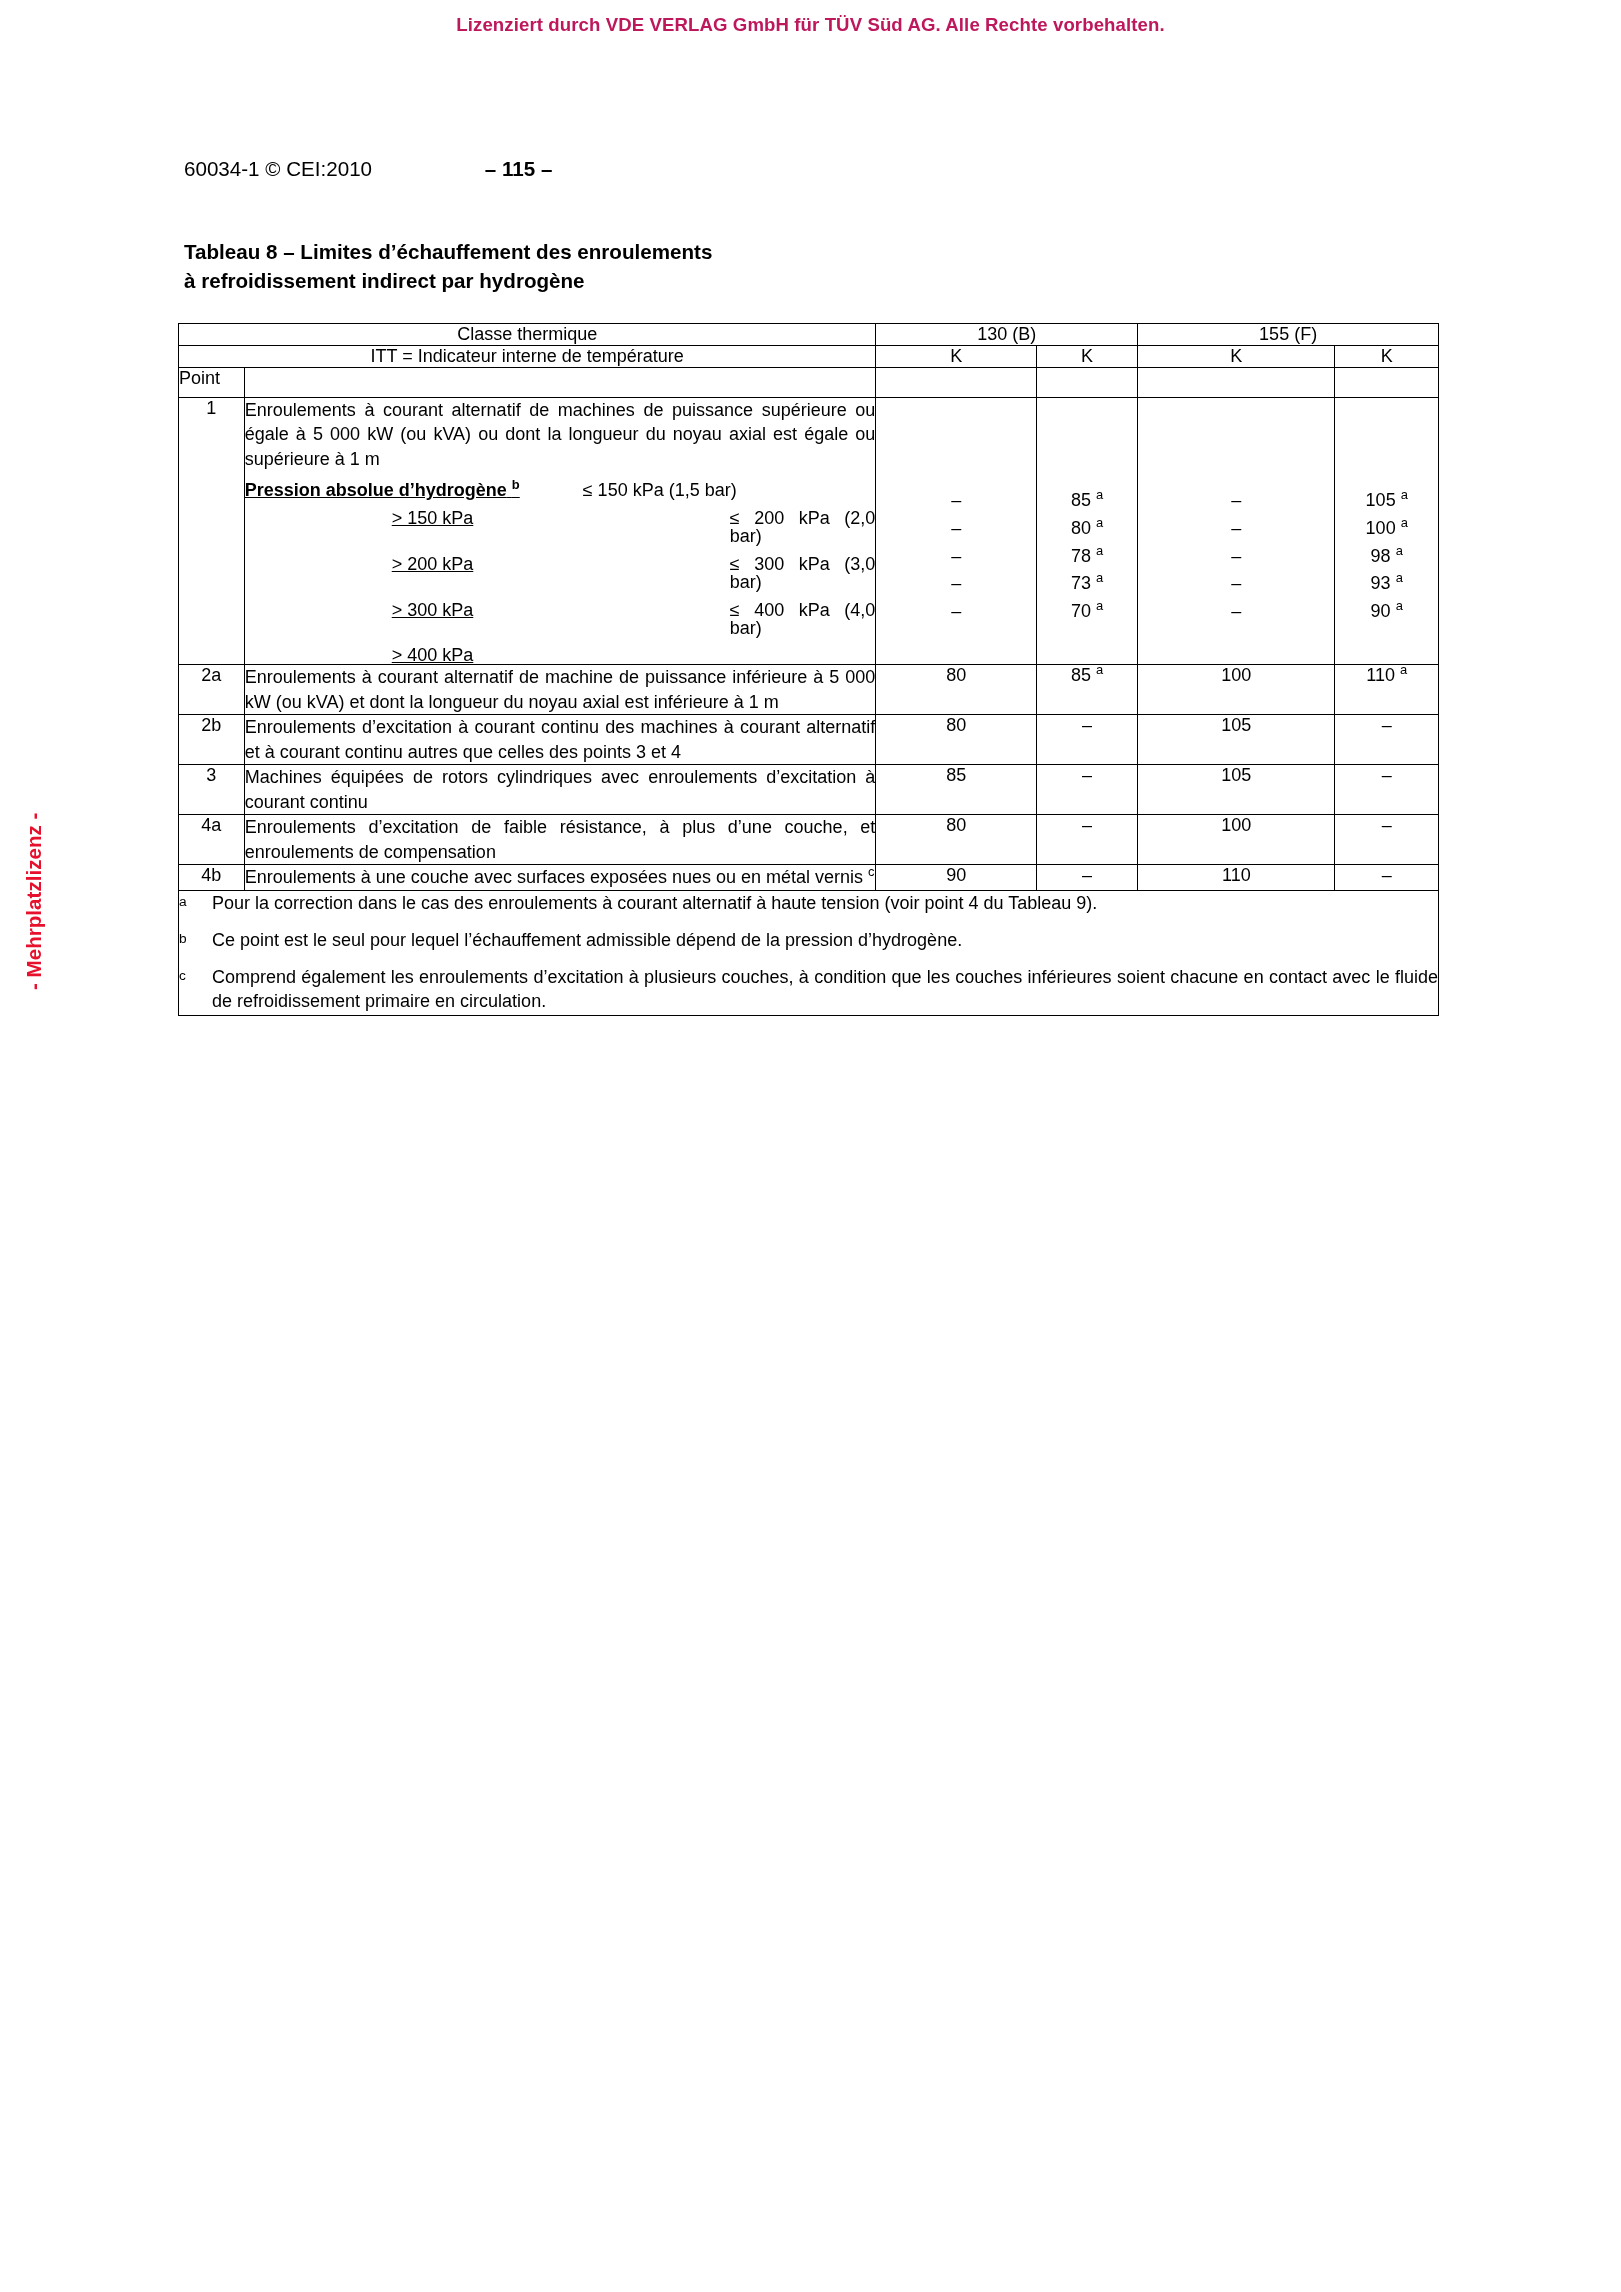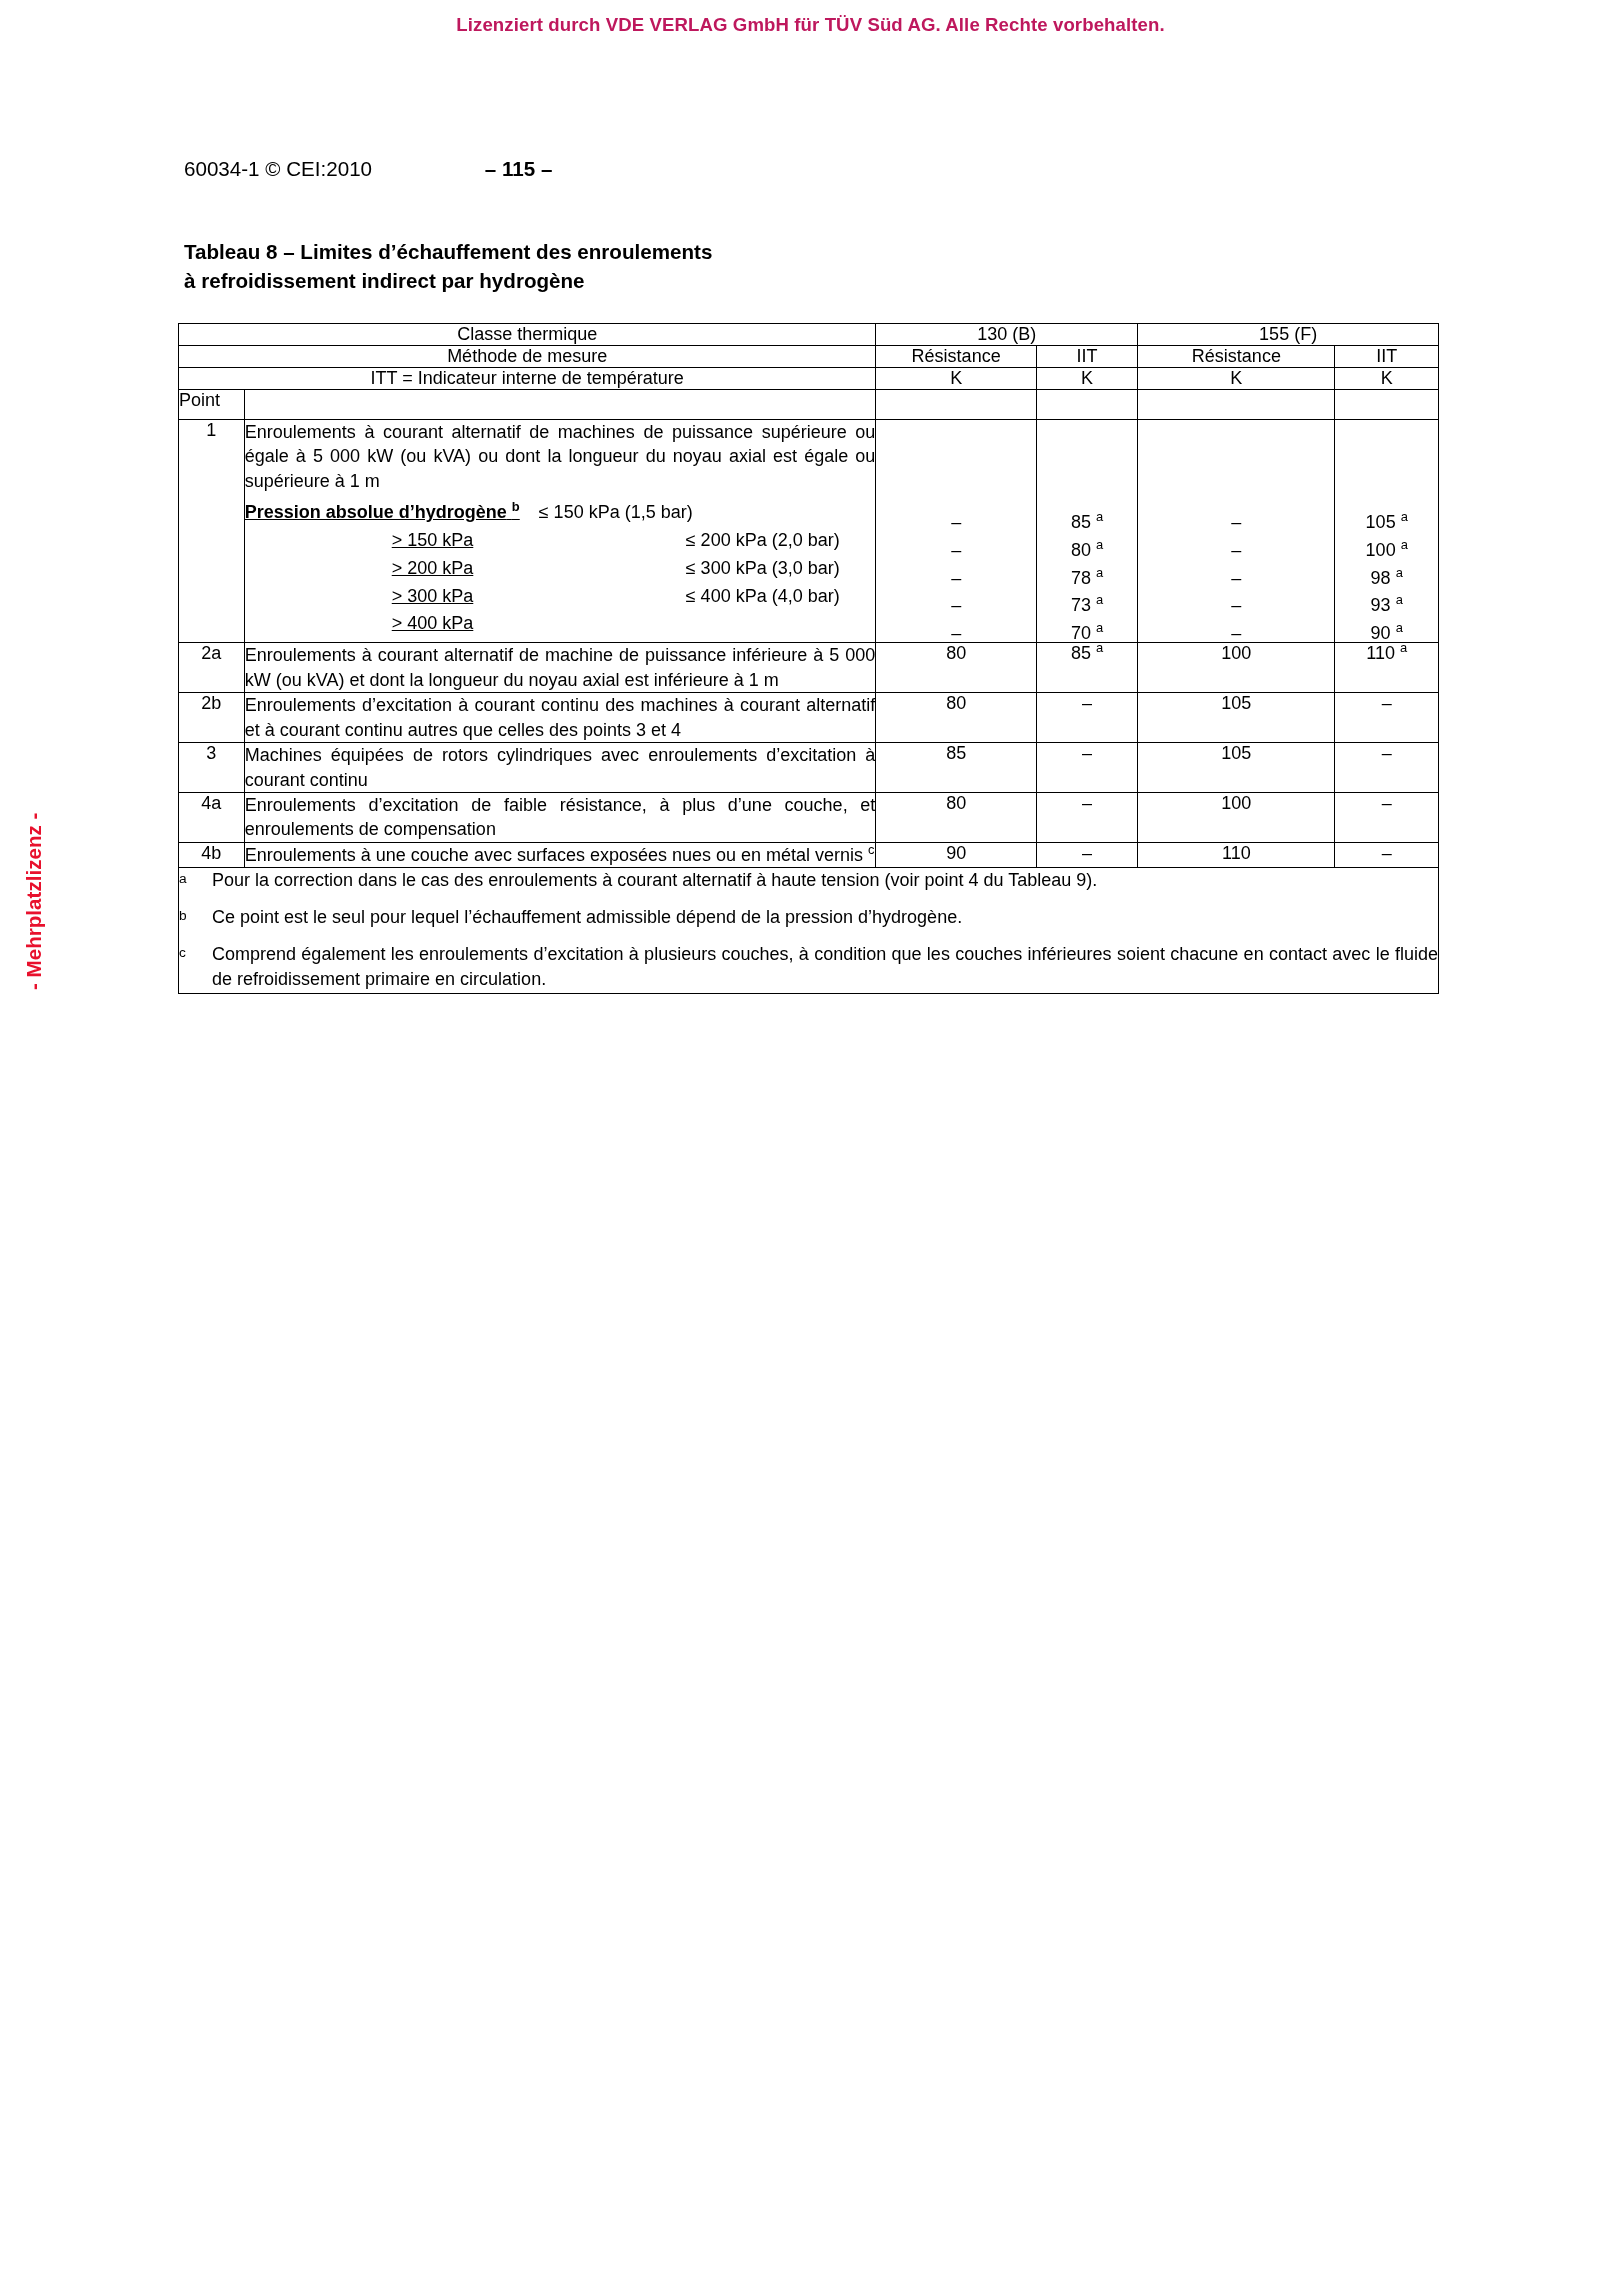--- a/index.html
+++ b/index.html
@@ -113,20 +113,21 @@
     line-height: 1.0;
     margin-top: 9.8px;
   }
   .pl-label {
     width: 294px;
     flex: 0 0 294px;
     text-decoration: underline;
   }
   .pl-val {
     flex: 1 1 auto;
+    margin-left: 44px;
   }
   .pl-first .pl-label { font-weight: bold; }
 
   .rowvals {
     line-height: 1.0;
   }
   .rowvals div {
     margin-top: 9.8px;
     text-align: center;
   }
@@ -178,27 +179,20 @@
     <col style="width:183px">
     <col style="width:96px">
   </colgroup>
   <tbody>
     <tr>
       <td class="pad ctr b" colspan="2">Classe thermique</td>
       <td class="pad ctr b" colspan="2">130 (B)</td>
       <td class="pad ctr b" colspan="2">155 (F)</td>
     </tr>
     <tr>
-      <td class="pad ctr b" colspan="2">Méthode de mesure</td>
-      <td class="pad ctr b">Résistance</td>
-      <td class="pad ctr b">IIT</td>
-      <td class="pad ctr b">Résistance</td>
-      <td class="pad ctr b">IIT</td>
-    </tr>
-    <tr>
       <td class="pad ctr" colspan="2">ITT = Indicateur interne de température</td>
       <td class="pad ctr">K</td>
       <td class="pad ctr">K</td>
       <td class="pad ctr">K</td>
       <td class="pad ctr">K</td>
     </tr>
     <tr class="hrow">
       <td class="pad">Point</td>
       <td></td>
       <td></td>

